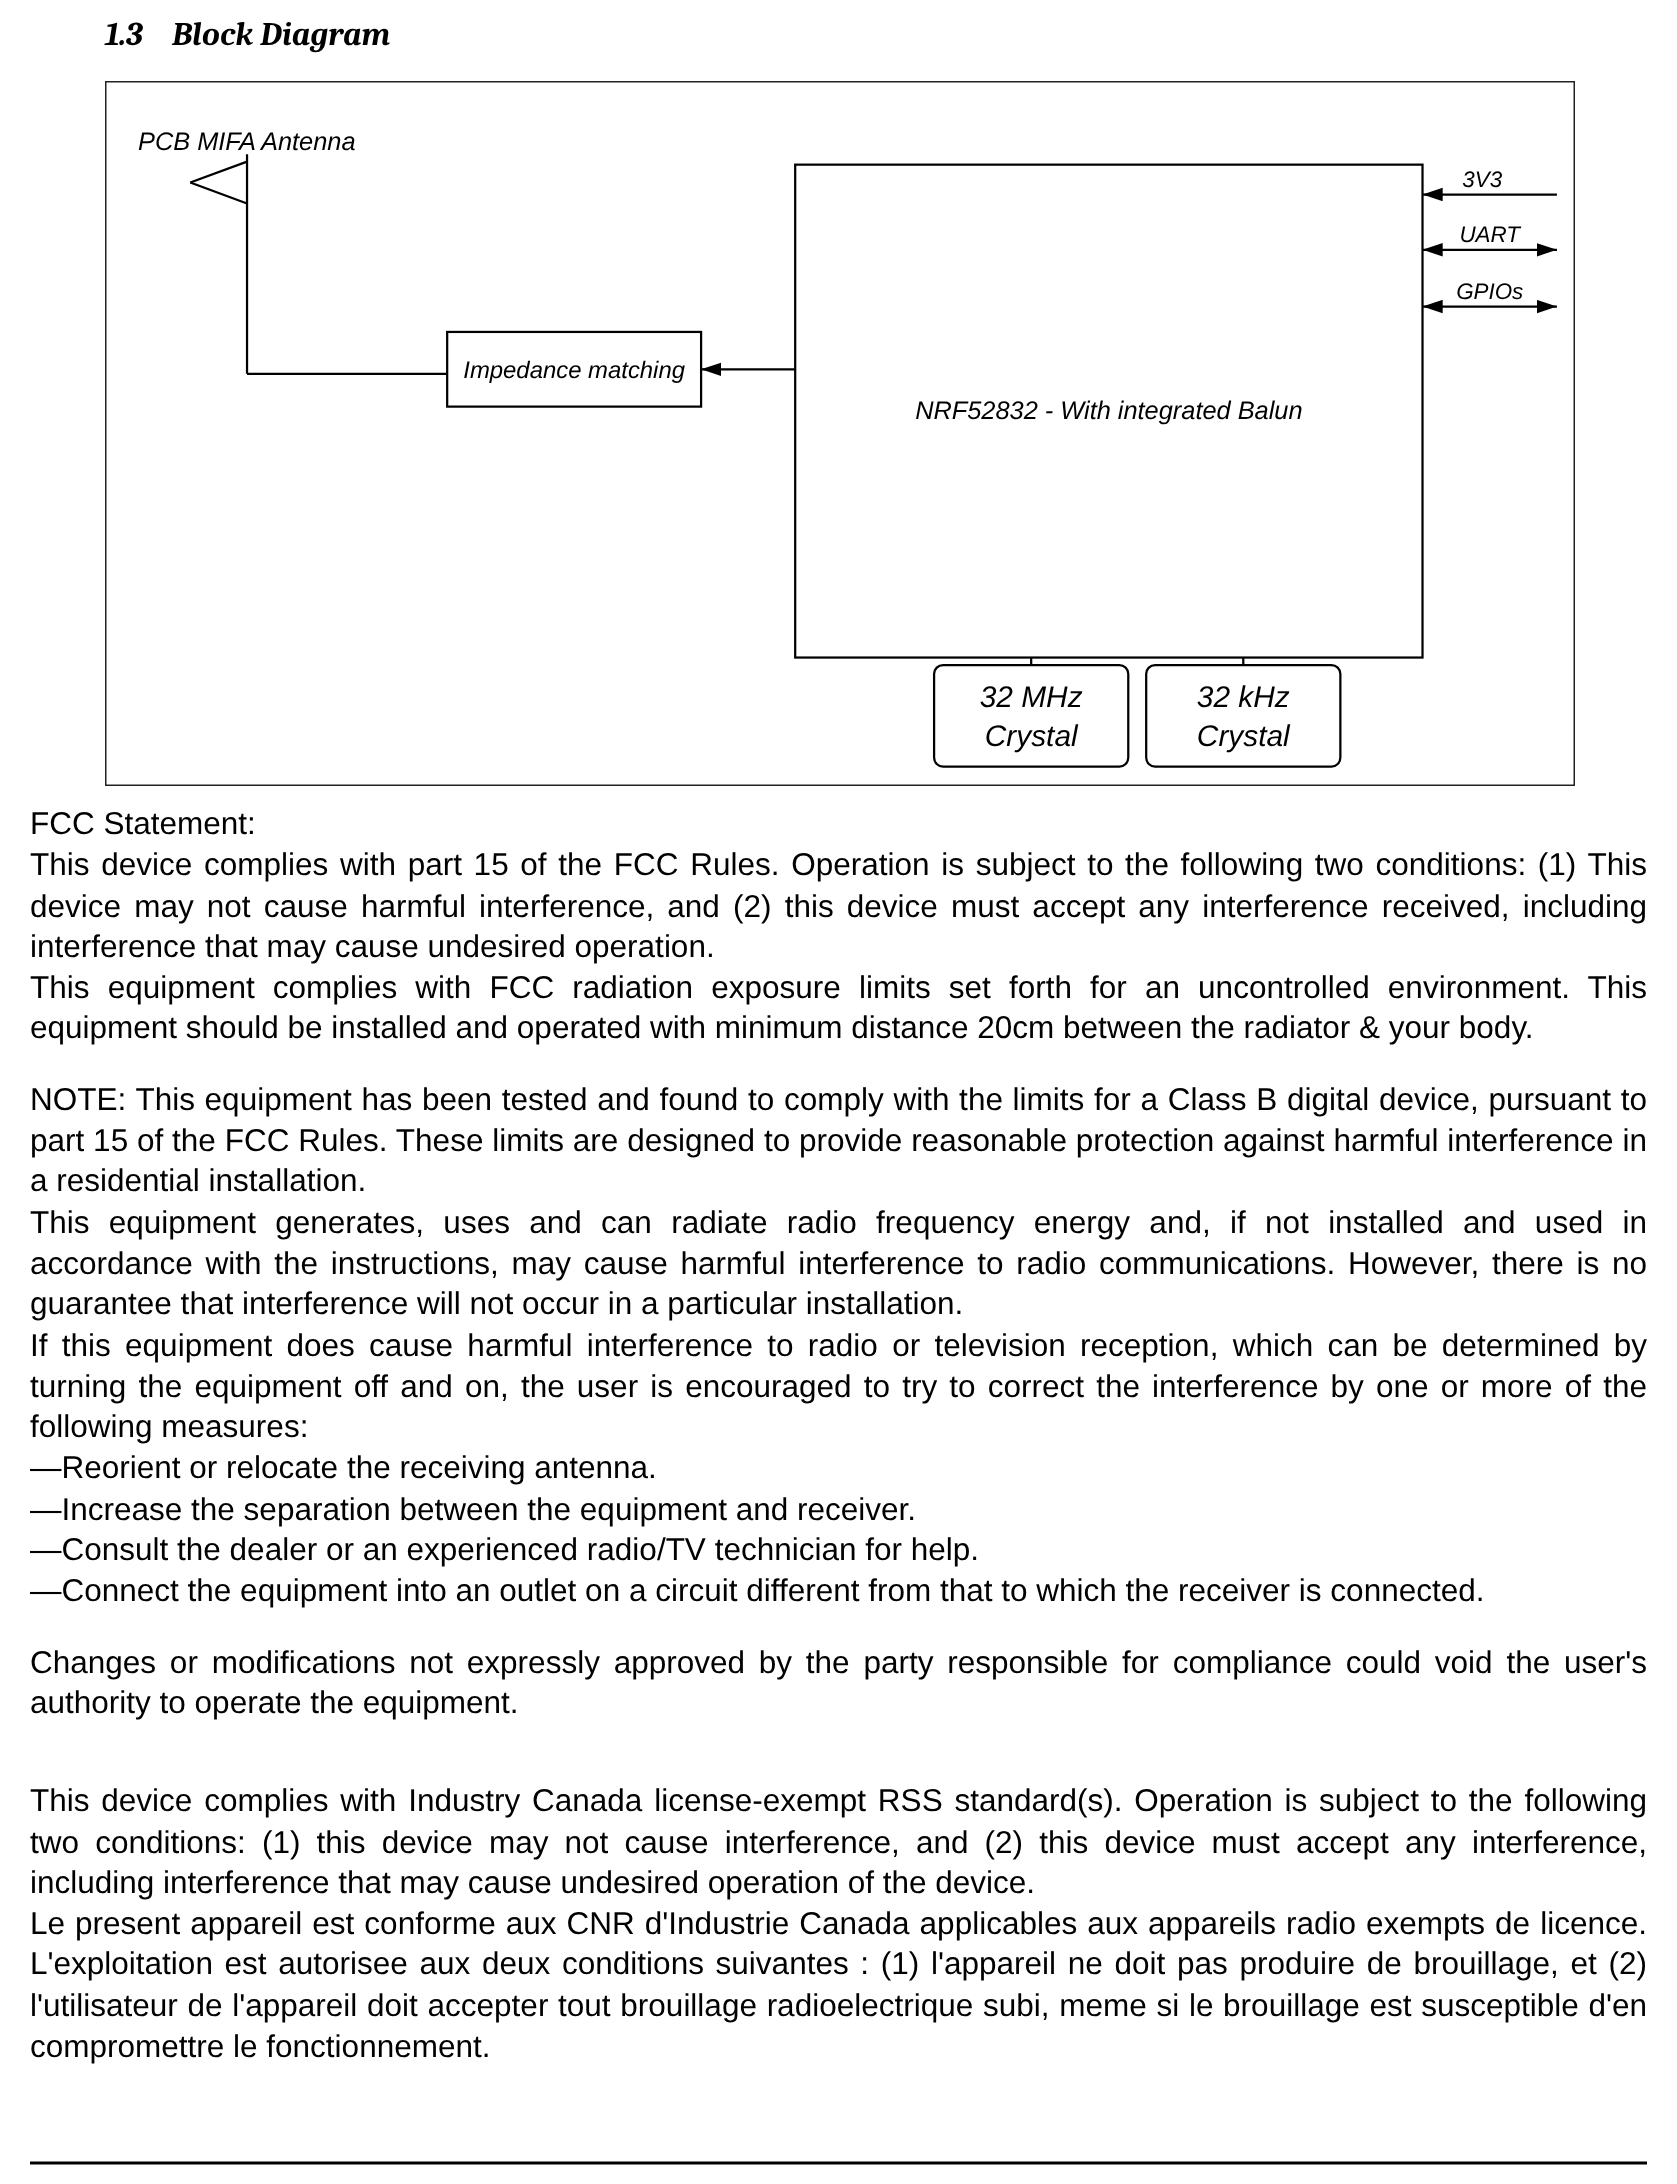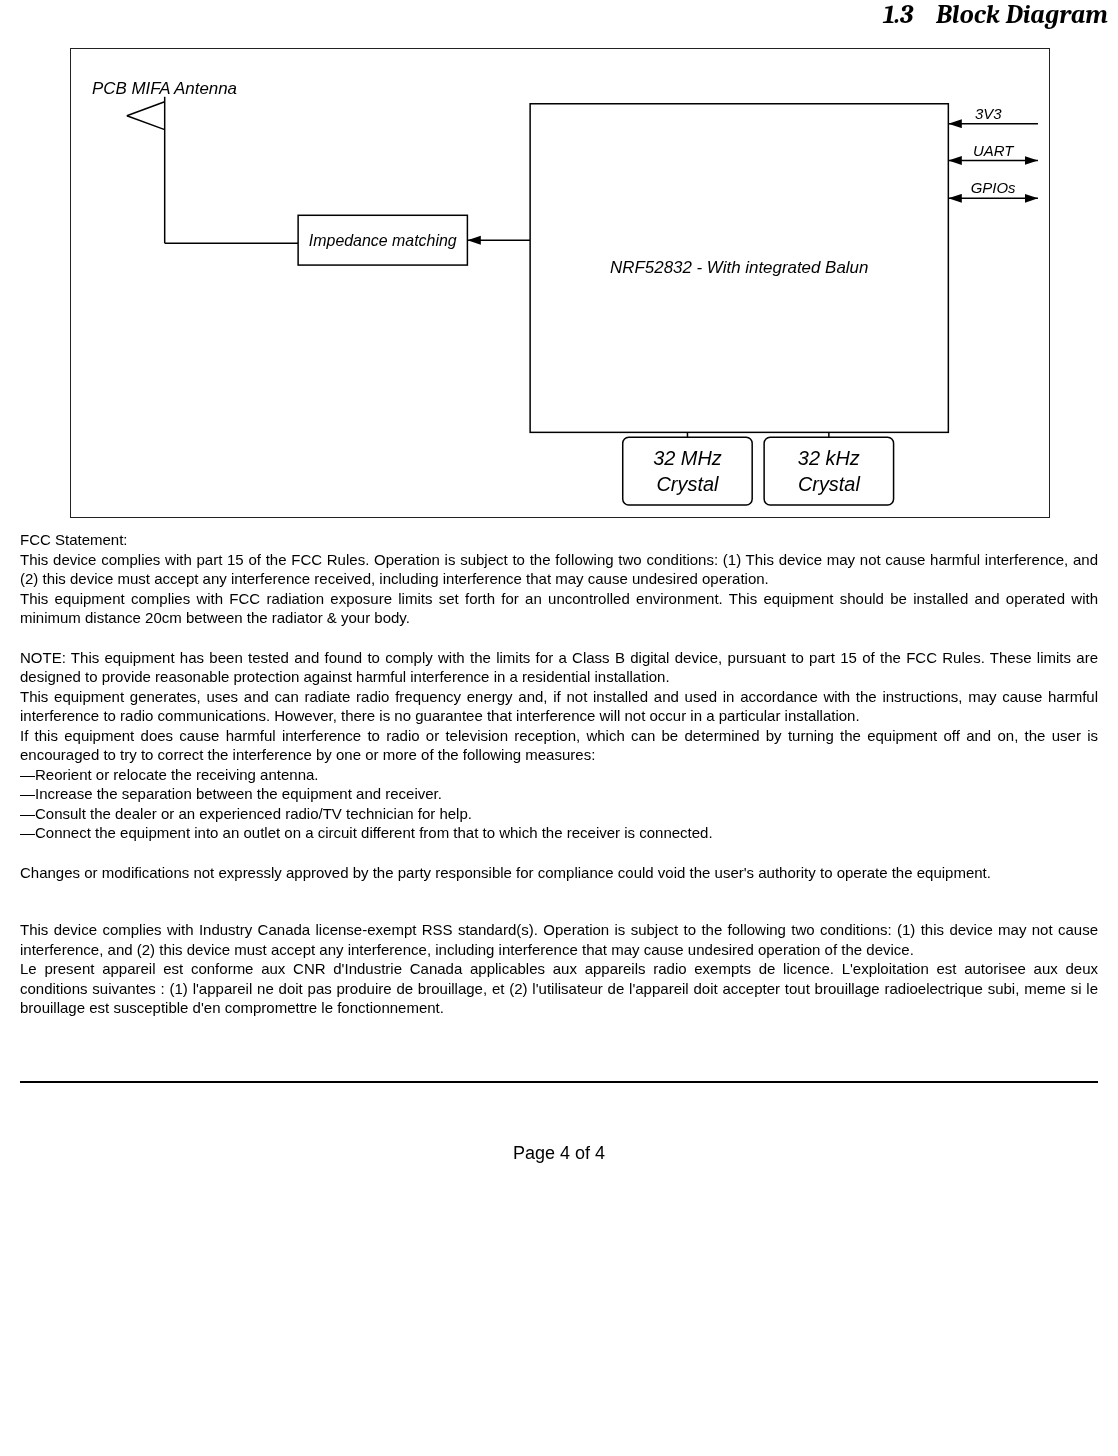--- a/index.html
+++ b/index.html
@@ -14,36 +14,35 @@
       padding: 0;
     }
     .page {
       padding: 0 10px 30px 10px;
       position: relative;
     }
     .section-heading {
       font-family: Cambria, Georgia, serif;
       font-style: italic;
       font-weight: bold;
-      font-size: 26px;
-      padding: 0 0 18px 60px;
-      text-align: right;
+      font-size: 22px;
+      padding: 10px 0 18px 60px;
     }
     .diagram-container {
       margin: 0 0 12px 60px;
       font-style: italic;
     }
     .subheading {
       font-weight: bold;
       font-size: 17.5px;
       font-family: Arial, sans-serif;
       margin: 0 0 6px 0;
     }
     .body-text {
-      font-size: 15px;
+      font-size: 21px;
       line-height: 1.3;
       text-align: justify;
       padding: 0 10px;
     }
     .body-text p {
       margin: 0;
     }
     .body-text .spacer {
       height: 20px;
     }

